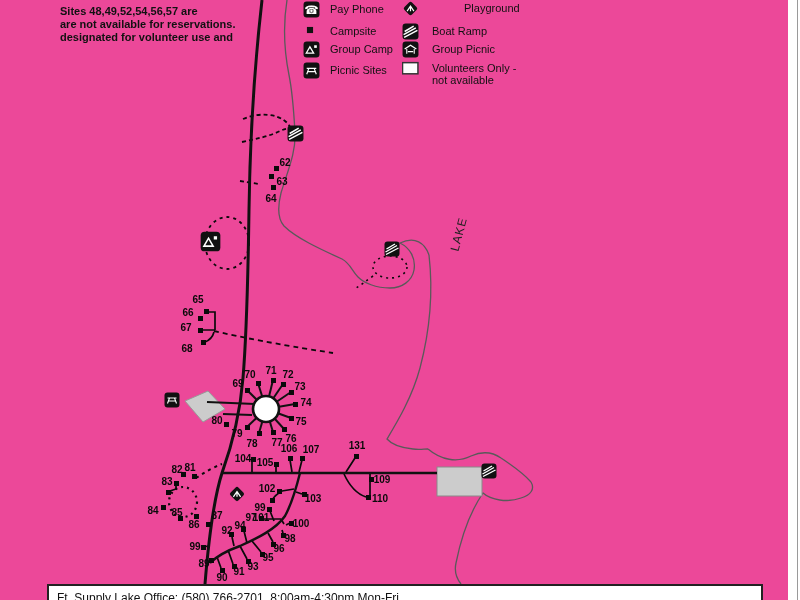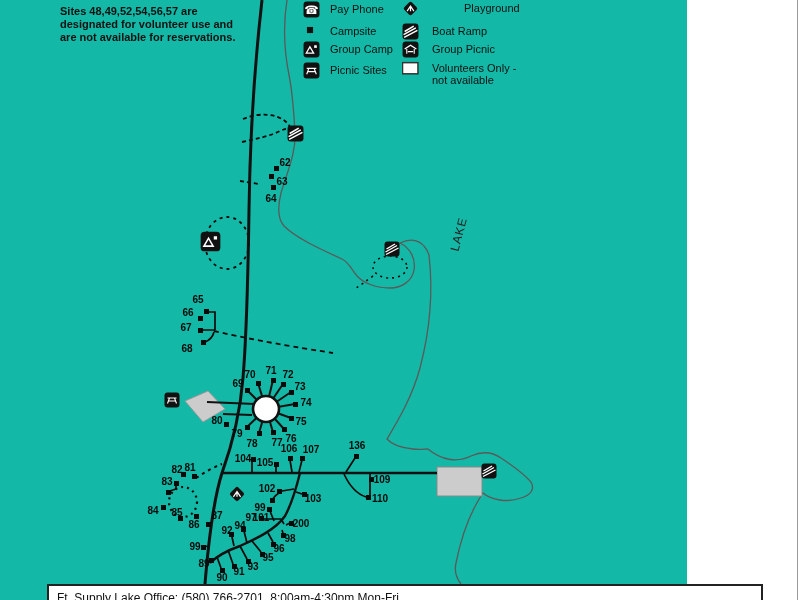--- a/index.html
+++ b/index.html
@@ -1,18 +1,18 @@
 <!DOCTYPE html>
 <html><head>
 <meta charset="utf-8">
 <style>
   html,body{margin:0;padding:0;}
   body{width:800px;height:600px;overflow:hidden;background:#fff;
        font-family:"Liberation Sans", sans-serif;}
-  .page{position:relative;width:687px;height:600px;background:#14b8a6;}
+  .page{position:relative;width:788px;height:600px;background:#ec4899;}
   svg.base{position:absolute;left:0;top:0;}
   .note{position:absolute;left:60px;top:5px;width:210px;
         font-size:11px;font-weight:bold;color:#111;line-height:13px;}
   .legend{position:absolute;left:0;top:0;width:800px;height:95px;font-size:11px;color:#111;}
   .lg-icon{position:absolute;}
   .lg-label{position:absolute;white-space:pre-line;line-height:12px;}
   .lake{position:absolute;left:452px;top:215px;width:40px;height:40px;
         font-size:12px;color:#222;transform:rotate(-75deg);letter-spacing:1px;}
   .sq{position:absolute;width:5px;height:5px;background:#0a0a0a;}
   .num{position:absolute;transform:translate(-50%,-50%);font-size:10px;font-weight:bold;color:#0a0a0a;white-space:nowrap;}
@@ -82,22 +82,22 @@
         <line x1="266" y1="409" x2="284" y2="429"></line>
         <line x1="266" y1="409" x2="273" y2="432"></line>
         <line x1="266" y1="409" x2="259" y2="433"></line>
         <line x1="266" y1="409" x2="247" y2="427"></line>
       </g>
     <circle cx="266" cy="409" r="13" fill="#fff" stroke="#111" stroke-width="2.6"></circle>
   </svg>
 
   <div class="note">
     <div>Sites 48,49,52,54,56,57 are</div>
+    <div>are not available for reservations.</div>
     <div>designated for volunteer use and</div>
-    <div>are not available for reservations.</div>
   </div>
 
   <div class="legend" id="legend">
       <span class="lg-icon" style="left: 303px; top: 1px;"><svg width="17" height="17" viewBox="0 0 16 16">
           <rect x="0.5" y="0.5" width="15" height="15" rx="3" fill="#111"></rect>
           <text x="8" y="12" font-size="11" fill="#fff" text-anchor="middle" font-family="DejaVu Sans">☎</text>
         </svg></span>
       <span class="lg-label" style="left: 330px; top: 3px;">Pay Phone</span>
       <span class="lg-icon" style="left: 303px; top: 23px;"><svg width="14" height="14" viewBox="0 0 16 16">
           <rect x="4.5" y="4.5" width="7" height="7" fill="#111"></rect>
@@ -212,37 +212,37 @@
       <div class="num" style="left: 268px; top: 557px;">95</div>
       <div class="sq" style="left: 270.5px; top: 541.5px;"></div>
       <div class="num" style="left: 279px; top: 548px;">96</div>
       <div class="sq" style="left: 258.5px; top: 515.5px;"></div>
       <div class="num" style="left: 251px; top: 517px;">97</div>
       <div class="sq" style="left: 280.5px; top: 532.5px;"></div>
       <div class="num" style="left: 290px; top: 538px;">98</div>
       <div class="sq" style="left: 266.5px; top: 506.5px;"></div>
       <div class="num" style="left: 260px; top: 507px;">99</div>
       <div class="sq" style="left: 288.5px; top: 520.5px;"></div>
-      <div class="num" style="left: 301px; top: 523px;">200</div>
+      <div class="num" style="left: 301px; top: 523px;">100</div>
       <div class="sq" style="left: 269.5px; top: 497.5px;"></div>
       <div class="num" style="left: 261px; top: 497px; margin-top: 20px;">101</div>
       <div class="sq" style="left: 276.5px; top: 488.5px;"></div>
       <div class="num" style="left: 267px; top: 488px;">102</div>
       <div class="sq" style="left: 301.5px; top: 491.5px;"></div>
       <div class="num" style="left: 313px; top: 498px;">103</div>
       <div class="sq" style="left: 250.5px; top: 456.5px;"></div>
       <div class="num" style="left: 243px; top: 458px;">104</div>
       <div class="sq" style="left: 273.5px; top: 461.5px;"></div>
       <div class="num" style="left: 265px; top: 462px;">105</div>
       <div class="sq" style="left: 287.5px; top: 455.5px;"></div>
       <div class="num" style="left: 289px; top: 448px;">106</div>
       <div class="sq" style="left: 299.5px; top: 455.5px;"></div>
       <div class="num" style="left: 311px; top: 449px;">107</div>
       <div class="sq" style="left: 353.5px; top: 453.5px;"></div>
-      <div class="num" style="left: 357px; top: 445px;">136</div>
+      <div class="num" style="left: 357px; top: 445px;">131</div>
       <div class="sq" style="left: 368.5px; top: 476.5px;"></div>
       <div class="num" style="left: 382px; top: 479px;">109</div>
       <div class="sq" style="left: 365.5px; top: 494.5px;"></div>
       <div class="num" style="left: 380px; top: 498px;">110</div>
       <div class="sq" style="left: 165.5px; top: 489.5px;"></div>
     </div>
   <div id="micons">
       <div class="micon" style="left: 286.5px; top: 124.5px;"><svg width="17" height="17" viewBox="0 0 16 16">
           <rect x="0.5" y="0.5" width="15" height="15" rx="3" fill="#111"></rect>
           <path d="M1.5,11 L13,4.5 M2,13.5 L14.5,7 M2.5,8 L11,3" stroke="#fff" stroke-width="1.4" fill="none"></path>

